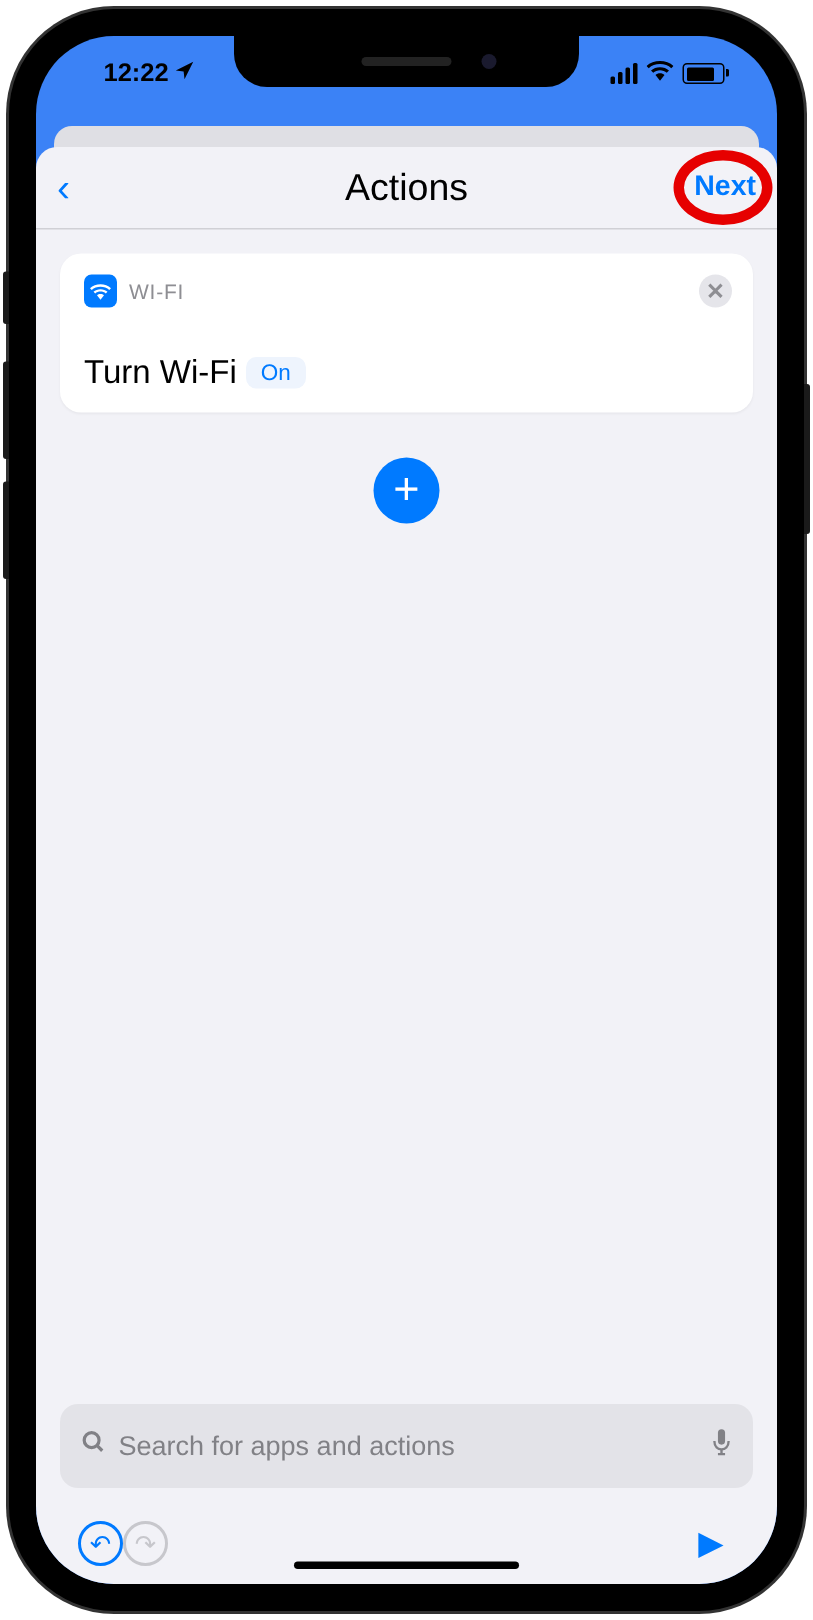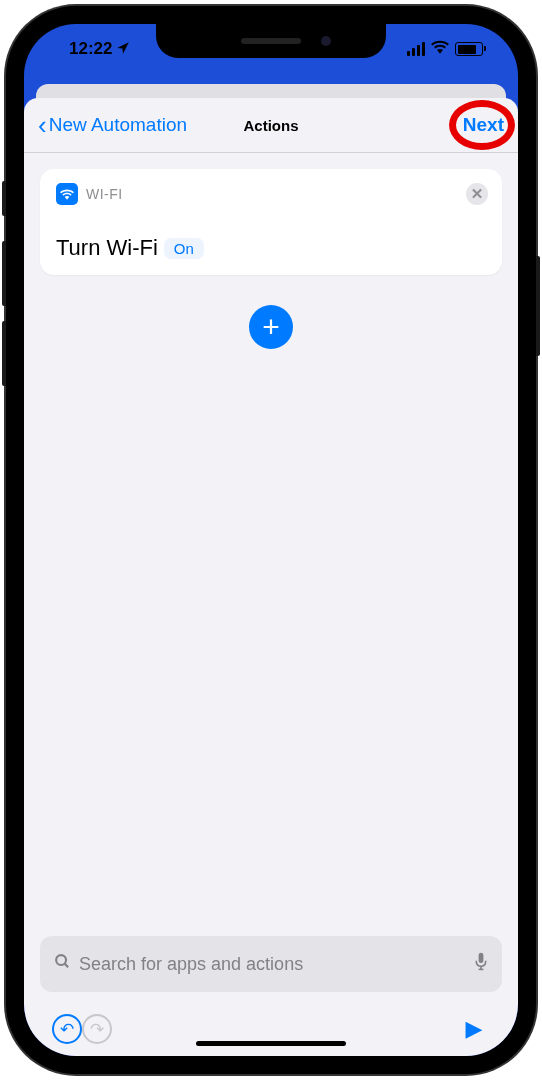--- a/index.html
+++ b/index.html
@@ -62,21 +62,21 @@
       top: 250px;
       width: 4px;
       height: 100px;
       background: #1a1a1a;
       border-radius: 0 2px 2px 0;
     }
     
     .screen {
       width: 100%;
       height: 100%;
-      background: #1d4ed8;
+      background: #3b82f6;
       border-radius: 52px;
       overflow: hidden;
       position: relative;
     }
     
     .notch {
       position: absolute;
       top: 0;
       left: 50%;
       transform: translateX(-50%);
@@ -218,22 +218,22 @@
     .nav-back-chevron {
       font-size: 26px;
       font-weight: 500;
       line-height: 1;
     }
     
     .nav-title {
       position: absolute;
       left: 50%;
       transform: translateX(-50%);
-      font-size: 15px;
-      font-weight: 700;
+      font-size: 25px;
+      font-weight: 400;
       color: #000;
     }
     
     .nav-next {
       color: #007aff;
       font-size: 19px;
       font-weight: 700;
       position: relative;
       z-index: 2;
     }
@@ -465,21 +465,20 @@
         </div>
       </div>
     </div>
 
     <div class="sheet-stack"></div>
 
     <div class="modal-sheet">
       <div class="nav-bar">
         <div class="nav-back">
           <span class="nav-back-chevron">‹</span>
-          <span>New Automation</span>
         </div>
         <div class="nav-title">Actions</div>
         <div class="nav-next">Next</div>
         <div class="highlight-circle"></div>
       </div>
 
       <div class="content-area">
         <div class="action-card">
           <div class="action-header">
             <div class="wifi-icon-box">

